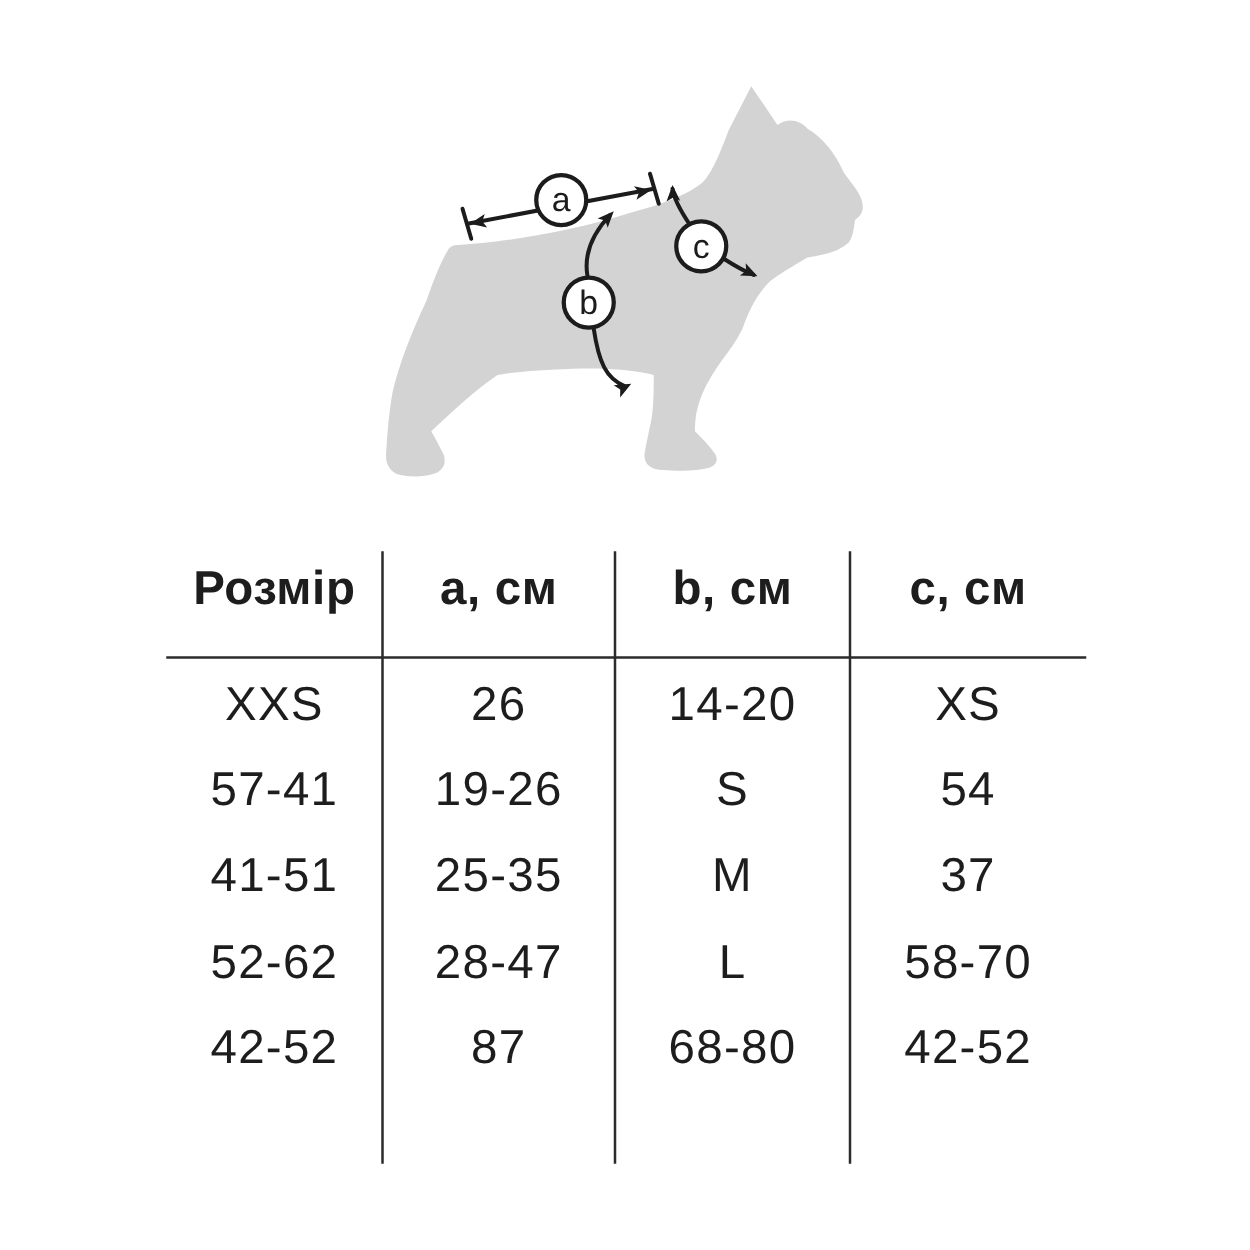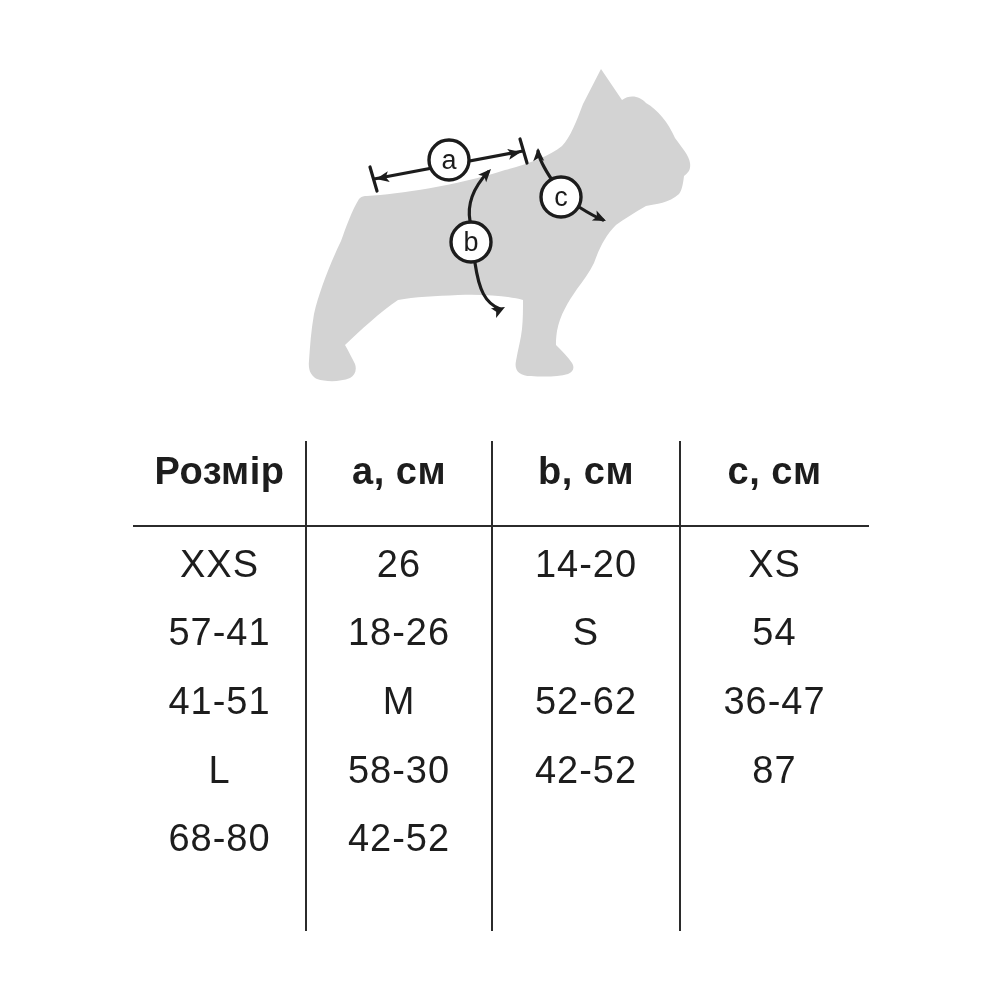--- a/index.html
+++ b/index.html
@@ -111,32 +111,34 @@
     <div class="cell head">a, см</div>
     <div class="cell head">b, см</div>
     <div class="cell head">c, см</div>
 
     <div class="cell body">XXS</div>
     <div class="cell body">26</div>
     <div class="cell body">14-20</div>
 
     <div class="cell body">XS</div>
     <div class="cell body">57-41</div>
-    <div class="cell body">18-26</div>
+    <div class="cell body">19-26</div>
 
     <div class="cell body">S</div>
     <div class="cell body">54</div>
     <div class="cell body">41-51</div>
+    <div class="cell body">25-35</div>
 
     <div class="cell body">M</div>
+    <div class="cell body">37</div>
     <div class="cell body">52-62</div>
-    <div class="cell body">36-47</div>
+    <div class="cell body">28-47</div>
 
     <div class="cell body">L</div>
-    <div class="cell body">58-30</div>
+    <div class="cell body">58-70</div>
     <div class="cell body">42-52</div>
 
     <div class="cell body">87</div>
     <div class="cell body">68-80</div>
     <div class="cell body">42-52</div>
   </div>
 
 </div>
 
 </body></html>

